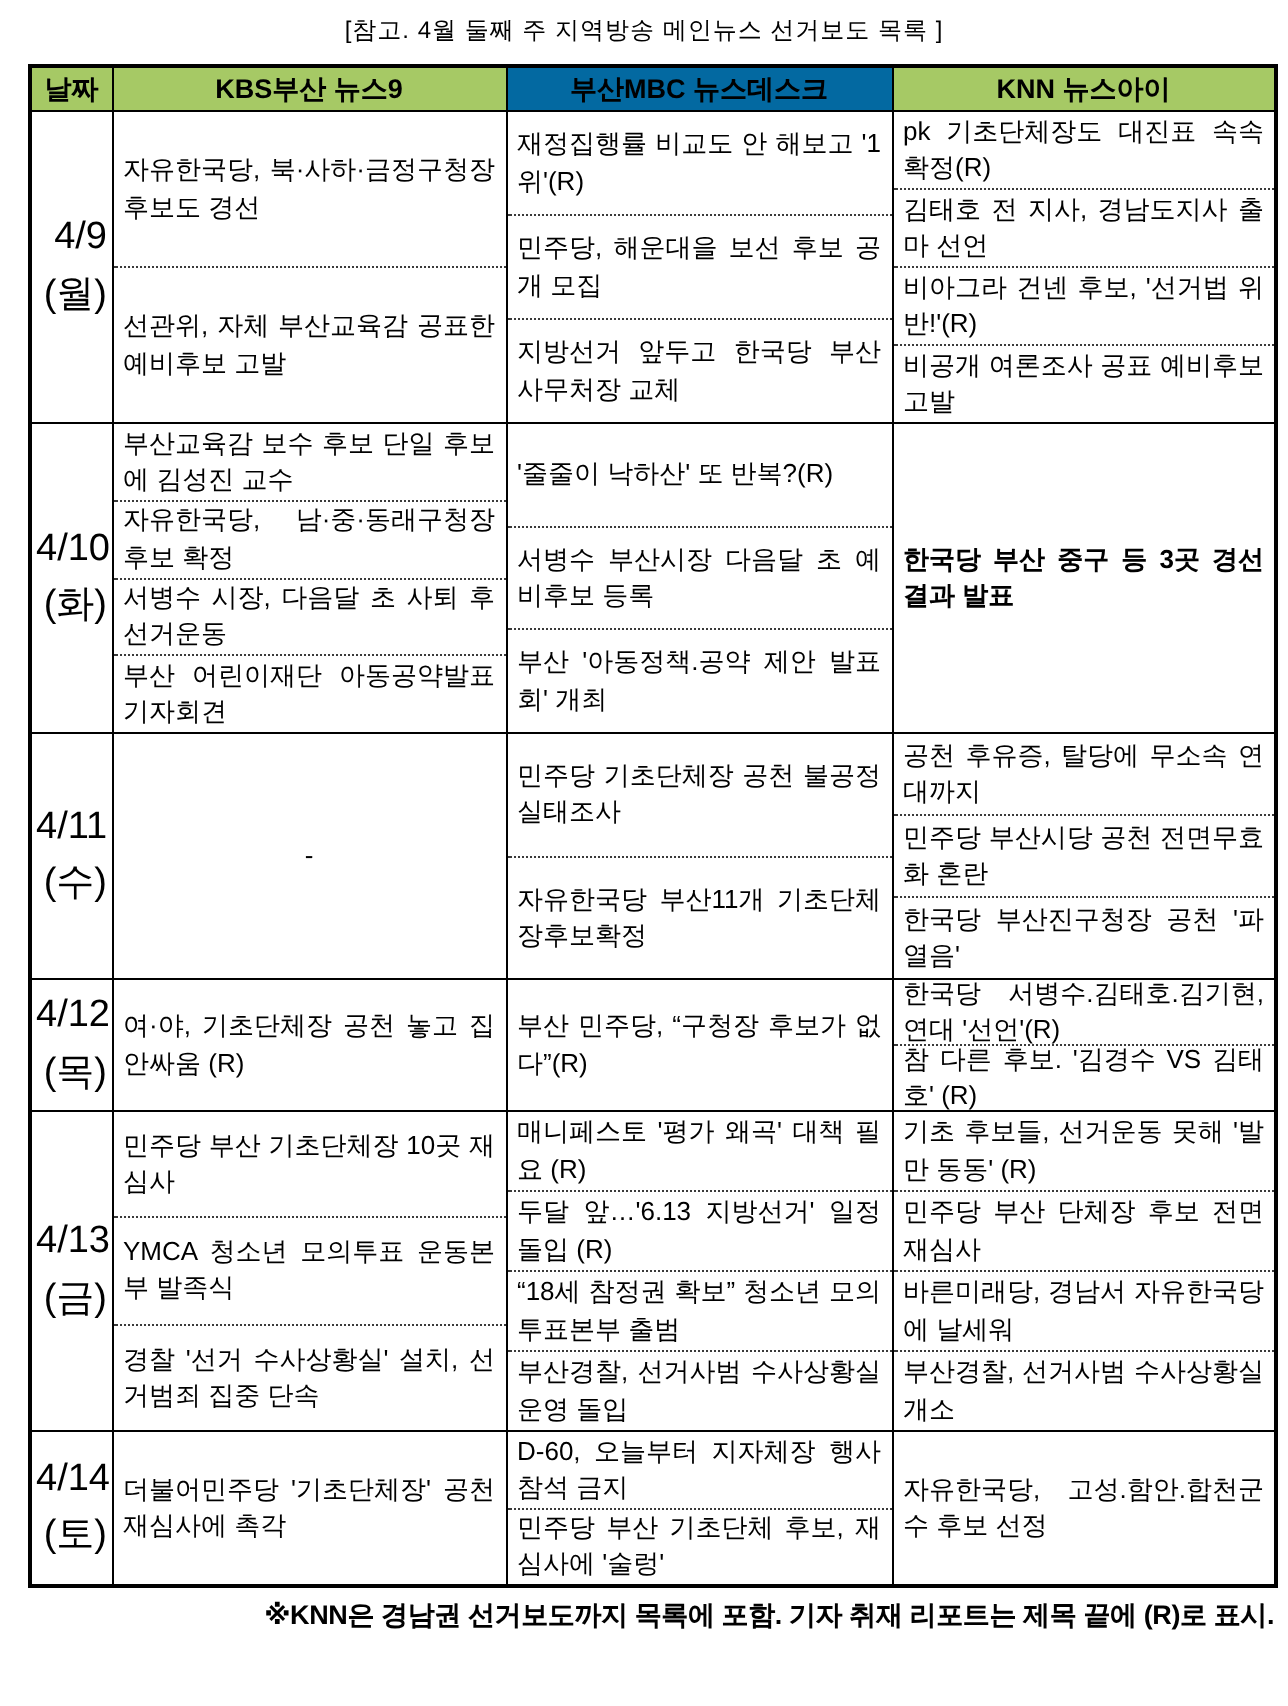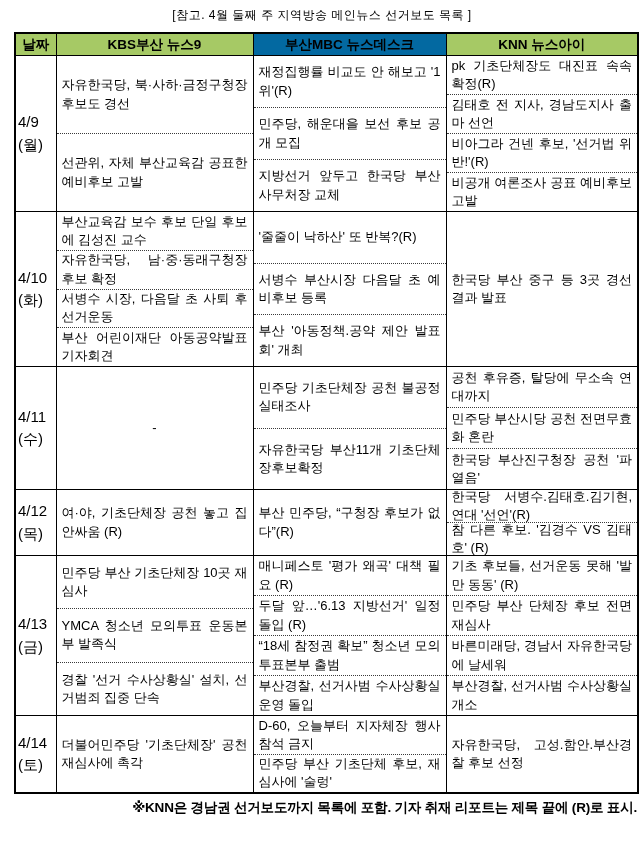--- a/index.html
+++ b/index.html
@@ -19,21 +19,21 @@
     padding-left:32px;
   }
   .news-table th,.news-table td{
     border:1px solid #000;padding:0;vertical-align:middle;
     overflow:hidden;
   }
   .news-table th{
     height:21px;font-size:13.5px;font-weight:bold;text-align:center;
   }
   td.date-cell{
-    text-align:left;font-size:15px;line-height:1.5;
+    text-align:right;font-size:19px;line-height:1.5;
     padding:0 2px;
   }
   .stack{display:flex;flex-direction:column;height:100%;}
   .item{
     flex:1 1 0;display:flex;align-items:center;
     padding:1px 5px;min-height:0;
   }
   .item + .item{border-top:1px dotted #3a3a3a;justify-content:flex-end;}
   .item span{
     display:block;width:100%;
@@ -133,21 +133,21 @@
               <span>'줄줄이 낙하산' 또 반복?(R)</span>
             </div>
             <div class="item">
               <span>서병수 부산시장 다음달 초 예비후보 등록</span>
             </div>
             <div class="item">
               <span>부산 '아동정책.공약 제안 발표회' 개최</span>
             </div>
           </div>
         </td>
-        <td style="height: 154px;">
+        <td style="height: 154px; font-weight: bold;">
           <div class="stack">
             <div class="item">
               <span>한국당 부산 중구 등 3곳 경선 결과 발표</span>
             </div>
           </div>
         </td>
       </tr>
       <tr>
         <td class="date-cell" style="height: 122px;">4/11 (수)</td>
         <td style="height: 122px;">
@@ -271,21 +271,21 @@
               <span>D-60, 오늘부터 지자체장 행사 참석 금지</span>
             </div>
             <div class="item">
               <span>민주당 부산 기초단체 후보, 재심사에 '술렁'</span>
             </div>
           </div>
         </td>
         <td style="height: 76px;">
           <div class="stack">
             <div class="item">
-              <span>자유한국당, 고성.함안.부산경찰 후보 선정</span>
+              <span>자유한국당, 고성.함안.합천군수 후보 선정</span>
             </div>
           </div>
         </td>
       </tr>
     </tbody>
 </table>
 
 <div class="footnote">※KNN은 경남권 선거보도까지 목록에 포함. 기자 취재 리포트는 제목 끝에 (R)로 표시.</div>
 
 </body></html>

